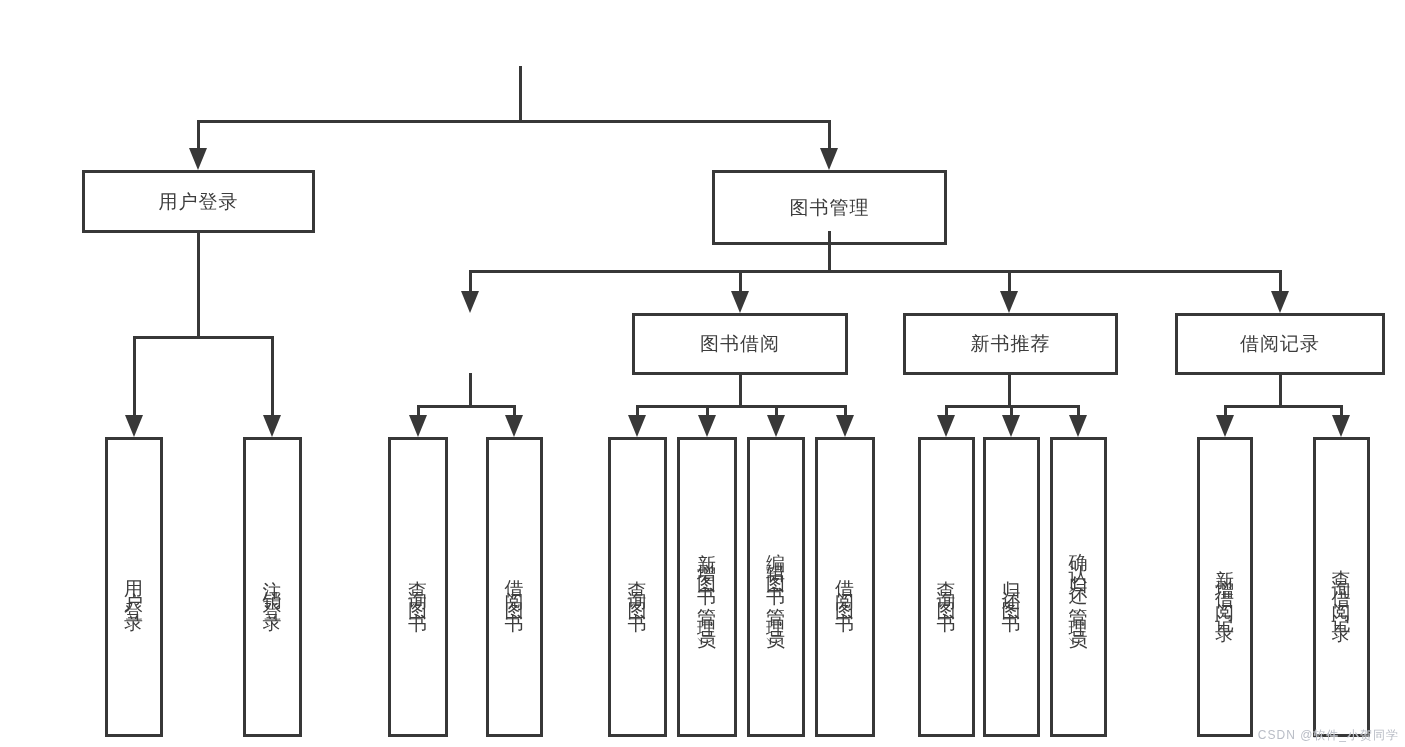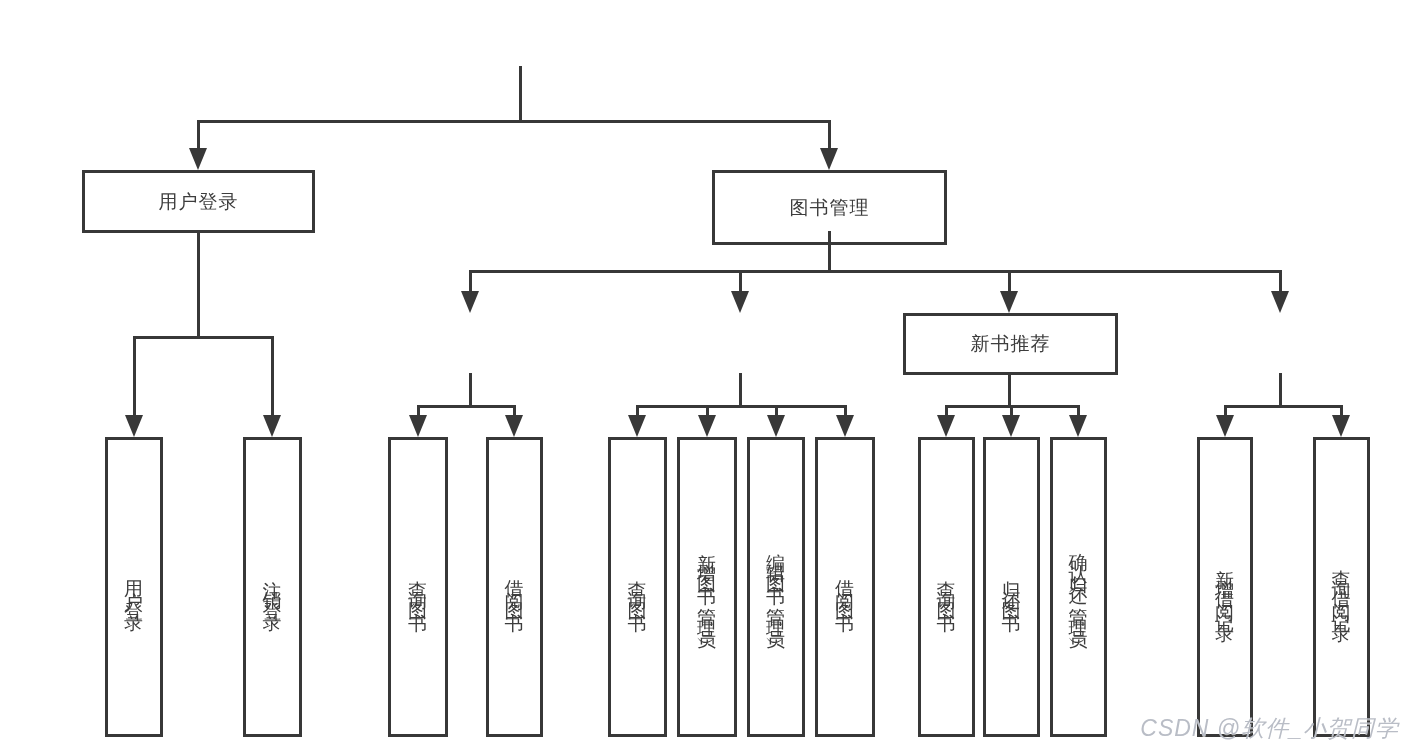--- a/index.html
+++ b/index.html
@@ -43,25 +43,24 @@
   .arrow{
     position:absolute;
     width:0;height:0;
     border-left:9px solid transparent;
     border-right:9px solid transparent;
     border-top:22px solid var(--line);
   }
   .watermark{
     position:absolute;
     right:6px;bottom:3px;
-    font-size:23px;
+    font-size:12px;
     color:var(--wm);
     letter-spacing:1px;
     text-shadow:0 1px 0 rgba(255,255,255,.6);
-    font-style:italic;
   }
 </style>
 </head>
 <body>
 
 <div id="stage">
 
 
   <div class="vline" style="left:519px;top:66px;height:56px;"></div>
   <div class="hline" style="left:197px;top:120px;width:634px;"></div>
@@ -88,22 +87,28 @@
   <div class="hline" style="left:469px;top:270px;width:813px;"></div>
   <div class="vline" style="left:469px;top:270px;height:24px;"></div>
   <div class="arrow" style="left:461px;top:291px;"></div>
   <div class="vline" style="left:739px;top:270px;height:24px;"></div>
   <div class="arrow" style="left:731px;top:291px;"></div>
   <div class="vline" style="left:1008px;top:270px;height:24px;"></div>
   <div class="arrow" style="left:1000px;top:291px;"></div>
   <div class="vline" style="left:1279px;top:270px;height:24px;"></div>
   <div class="arrow" style="left:1271px;top:291px;"></div>
 
+  <div class="box" style="left:632px;top:313px;width:216px;height:62px;">
+    <span>图书借阅</span>
+  </div>
   <div class="box" style="left:903px;top:313px;width:215px;height:62px;">
     <span>新书推荐</span>
+  </div>
+  <div class="box" style="left:1175px;top:313px;width:210px;height:62px;">
+    <span>借阅记录</span>
   </div>
 
   <div class="vline" style="left:469px;top:373px;height:34px;"></div>
   <div class="hline" style="left:417px;top:405px;width:99px;"></div>
   <div class="vline" style="left:417px;top:405px;height:14px;"></div>
   <div class="arrow" style="left:409px;top:415px;"></div>
   <div class="vline" style="left:513px;top:405px;height:14px;"></div>
   <div class="arrow" style="left:505px;top:415px;"></div>
 
   <div class="vline" style="left:739px;top:373px;height:34px;"></div>

